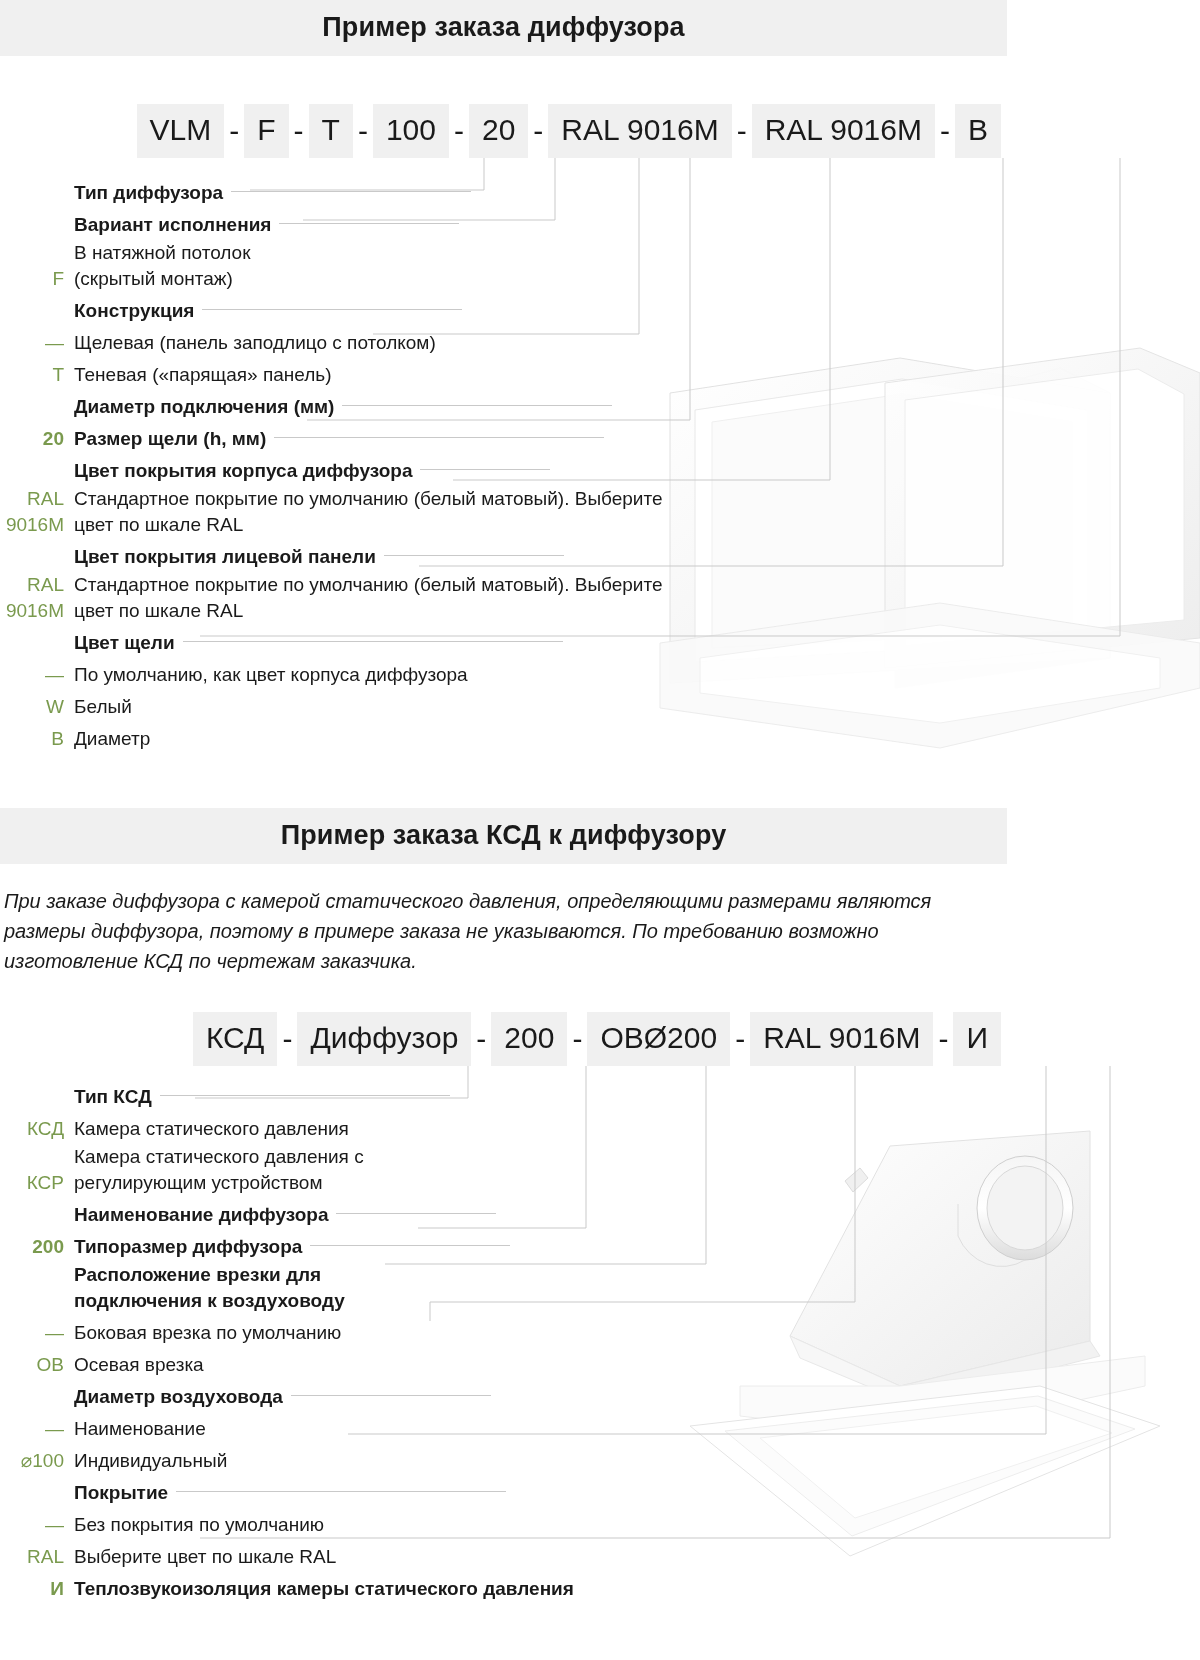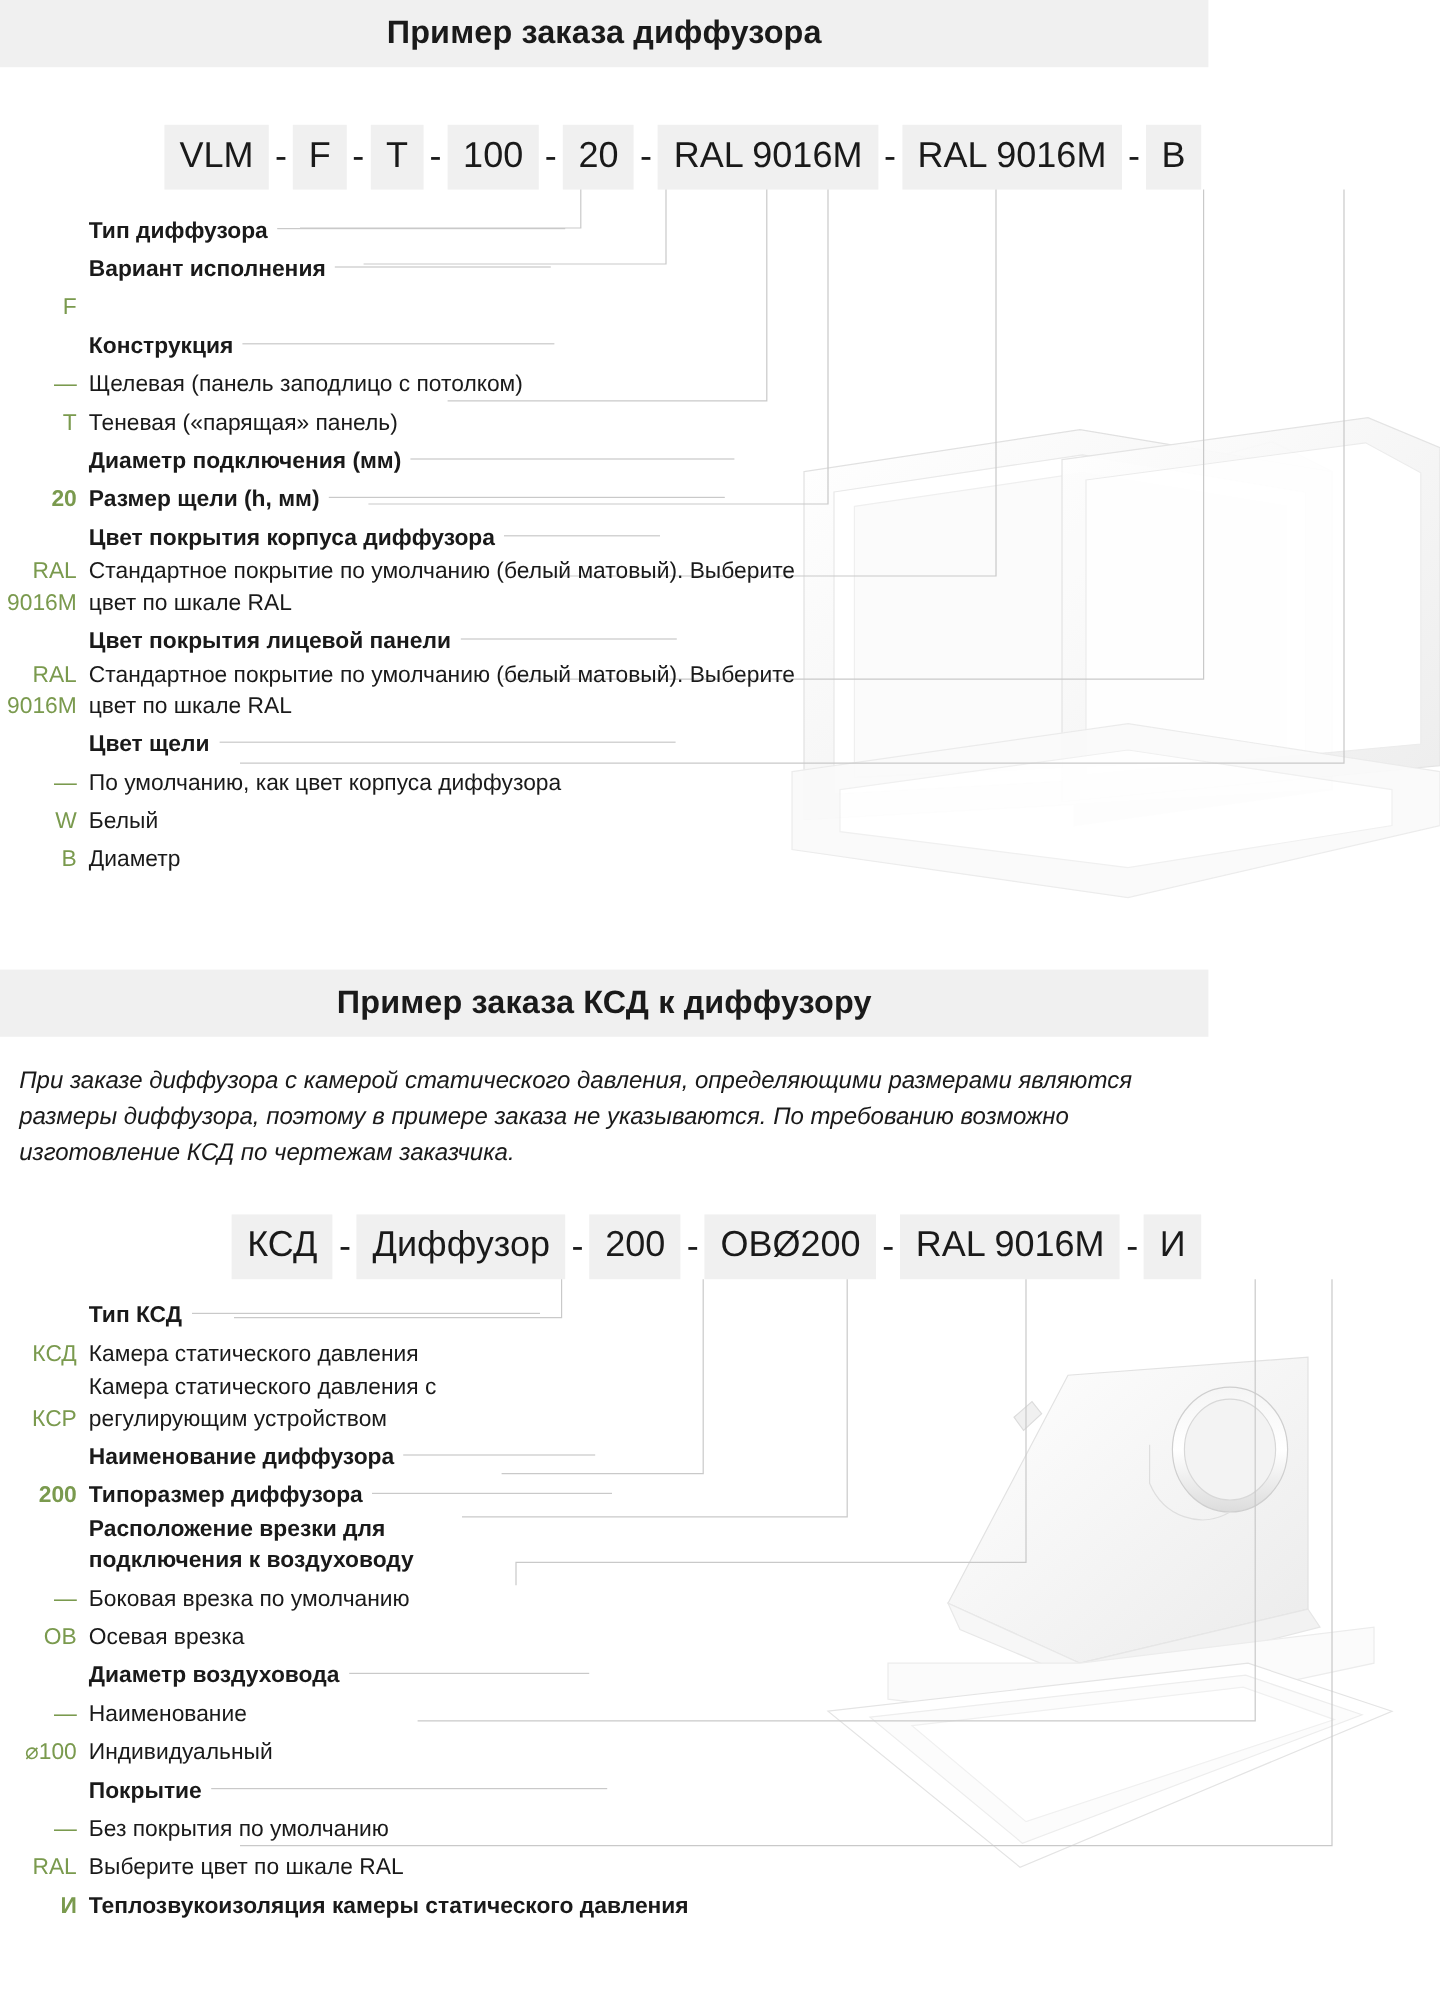--- a/index.html
+++ b/index.html
@@ -98,21 +98,20 @@
     z-index:0;
   }
 
   
   .note{
     font-style:italic;
     font-size:20px;
     line-height:30px;
     color:#1a1a1a;
     padding:22px 20px 0 4px;
-    margin-left:12px;
   }
 
   .block1{position:relative;height:650px;}
   .block2{position:relative;}
 </style>
 </head>
 <body>
 
 <div class="page">
 
@@ -188,20 +187,21 @@
         <div class="legend-row">
           <div class="key bold"></div>
           <div class="val bold">Тип диффузора<span class="leader" style="width: 240px;"></span></div>
         </div>
         <div class="legend-row">
           <div class="key bold"></div>
           <div class="val bold">Вариант исполнения<span class="leader" style="width: 180px;"></span></div>
         </div>
         <div class="legend-row">
           <div class="key">F</div>
+          <div class="val">В натяжной потолок<br>(скрытый монтаж)</div>
         </div>
         <div class="legend-row">
           <div class="key bold"></div>
           <div class="val bold">Конструкция<span class="leader" style="width: 260px;"></span></div>
         </div>
         <div class="legend-row">
           <div class="key">—</div>
           <div class="val">Щелевая (панель заподлицо с потолком)</div>
         </div>
         <div class="legend-row">

